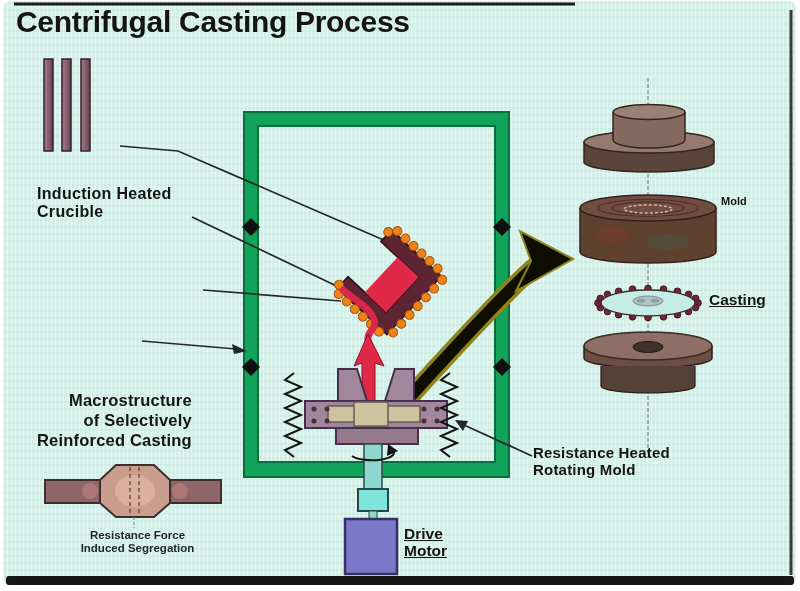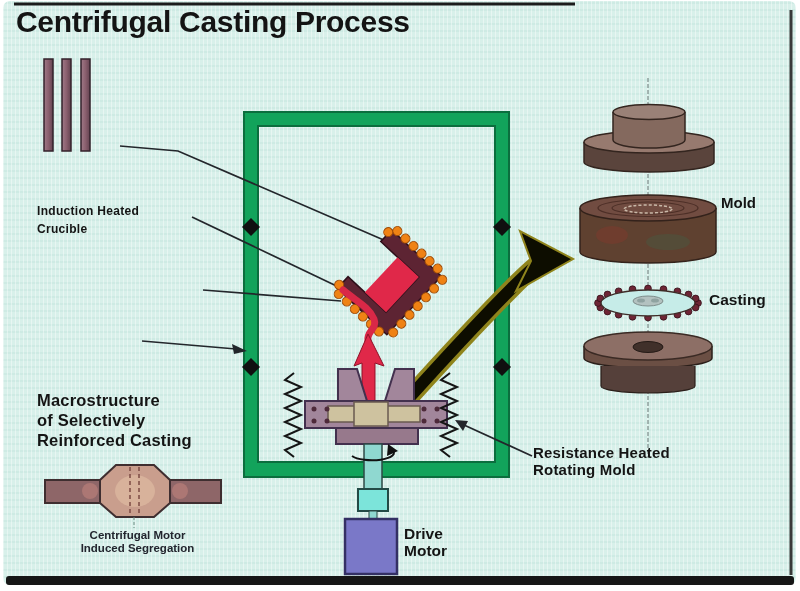--- a/index.html
+++ b/index.html
@@ -8,29 +8,29 @@
   .photo{position:absolute;left:3px;top:1px;right:4px;bottom:6px;border-radius:7px;
     background:#d8f0ea;
     background-image:
       repeating-linear-gradient(90deg, rgba(255,255,255,0.40) 0 1px, rgba(0,0,0,0) 1px 4px),
       repeating-linear-gradient(0deg, rgba(170,215,205,0.22) 0 2px, rgba(0,0,0,0) 2px 7px);
   }
   svg.draw{position:absolute;left:0;top:0;width:800px;height:591px;}
   .lbl{position:absolute;color:#141414;font-weight:bold;white-space:pre-line;line-height:1.12;z-index:5;}
   .title{left:16px;top:5px;font-size:30px;letter-spacing:-0.3px;}
   .feedstock{left:112px;top:85px;font-size:15px;line-height:17px;}
-  .induction{left:37px;top:202px;font-size:12px;line-height:18px;letter-spacing:.3px;}
+  .induction{left:37px;top:185px;font-size:16px;line-height:18px;letter-spacing:.3px;}
   .melting{left:47px;top:279px;font-size:16px;letter-spacing:.3px;}
   .chamber{left:37px;top:320px;font-size:15.5px;line-height:16.5px;letter-spacing:.3px;}
-  .macro{left:37px;top:390px;font-size:16.5px;line-height:20px;letter-spacing:.2px;}
+  .macro{left:37px;top:390px;font-size:16.5px;line-height:20px;letter-spacing:.2px;text-align:right;}
   .segregation{left:50px;top:529px;width:175px;text-align:center;font-size:11.5px;line-height:13px;color:#22252e;}
   .resistance{left:533px;top:444px;font-size:15px;line-height:17px;letter-spacing:.2px;}
-  .drivemotor{left:404px;top:525px;font-size:15.5px;line-height:17px;}
-  .moldlbl{left:721px;top:195px;font-size:15px;}
-  .castinglbl{left:709px;top:291px;font-size:15.5px;}
+  .drivemotor{left:404px;top:525px;font-size:15.5px;line-height:17px;text-decoration:underline;}
+  .moldlbl{left:721px;top:195px;font-size:11px;}
+  .castinglbl{left:709px;top:291px;font-size:15.5px;text-decoration:underline;}
 </style>
 </head>
 <body>
 
 <div class="stage">
   <div class="photo"></div>
 
   <svg class="draw" viewBox="0 0 800 591">
 
     <g>
@@ -205,21 +205,21 @@
       <line x1="134" y1="517" x2="134" y2="528" stroke="#6a8a80" stroke-width="1" stroke-dasharray="3,2"></line>
     </g>
   </svg>
 
   <div class="lbl title">Centrifugal Casting Process</div>
   <div class="lbl induction">Induction Heated
 Crucible</div>
   <div class="lbl macro">Macrostructure
 of Selectively
 Reinforced Casting</div>
-  <div class="lbl segregation">Centrifugal Motor
+  <div class="lbl segregation">Resistance Force
 Induced Segregation</div>
   <div class="lbl resistance">Resistance Heated
 Rotating Mold</div>
   <div class="lbl drivemotor">Drive
 Motor</div>
   <div class="lbl moldlbl">Mold</div>
   <div class="lbl castinglbl">Casting</div>
 </div>
 
 </body></html>

